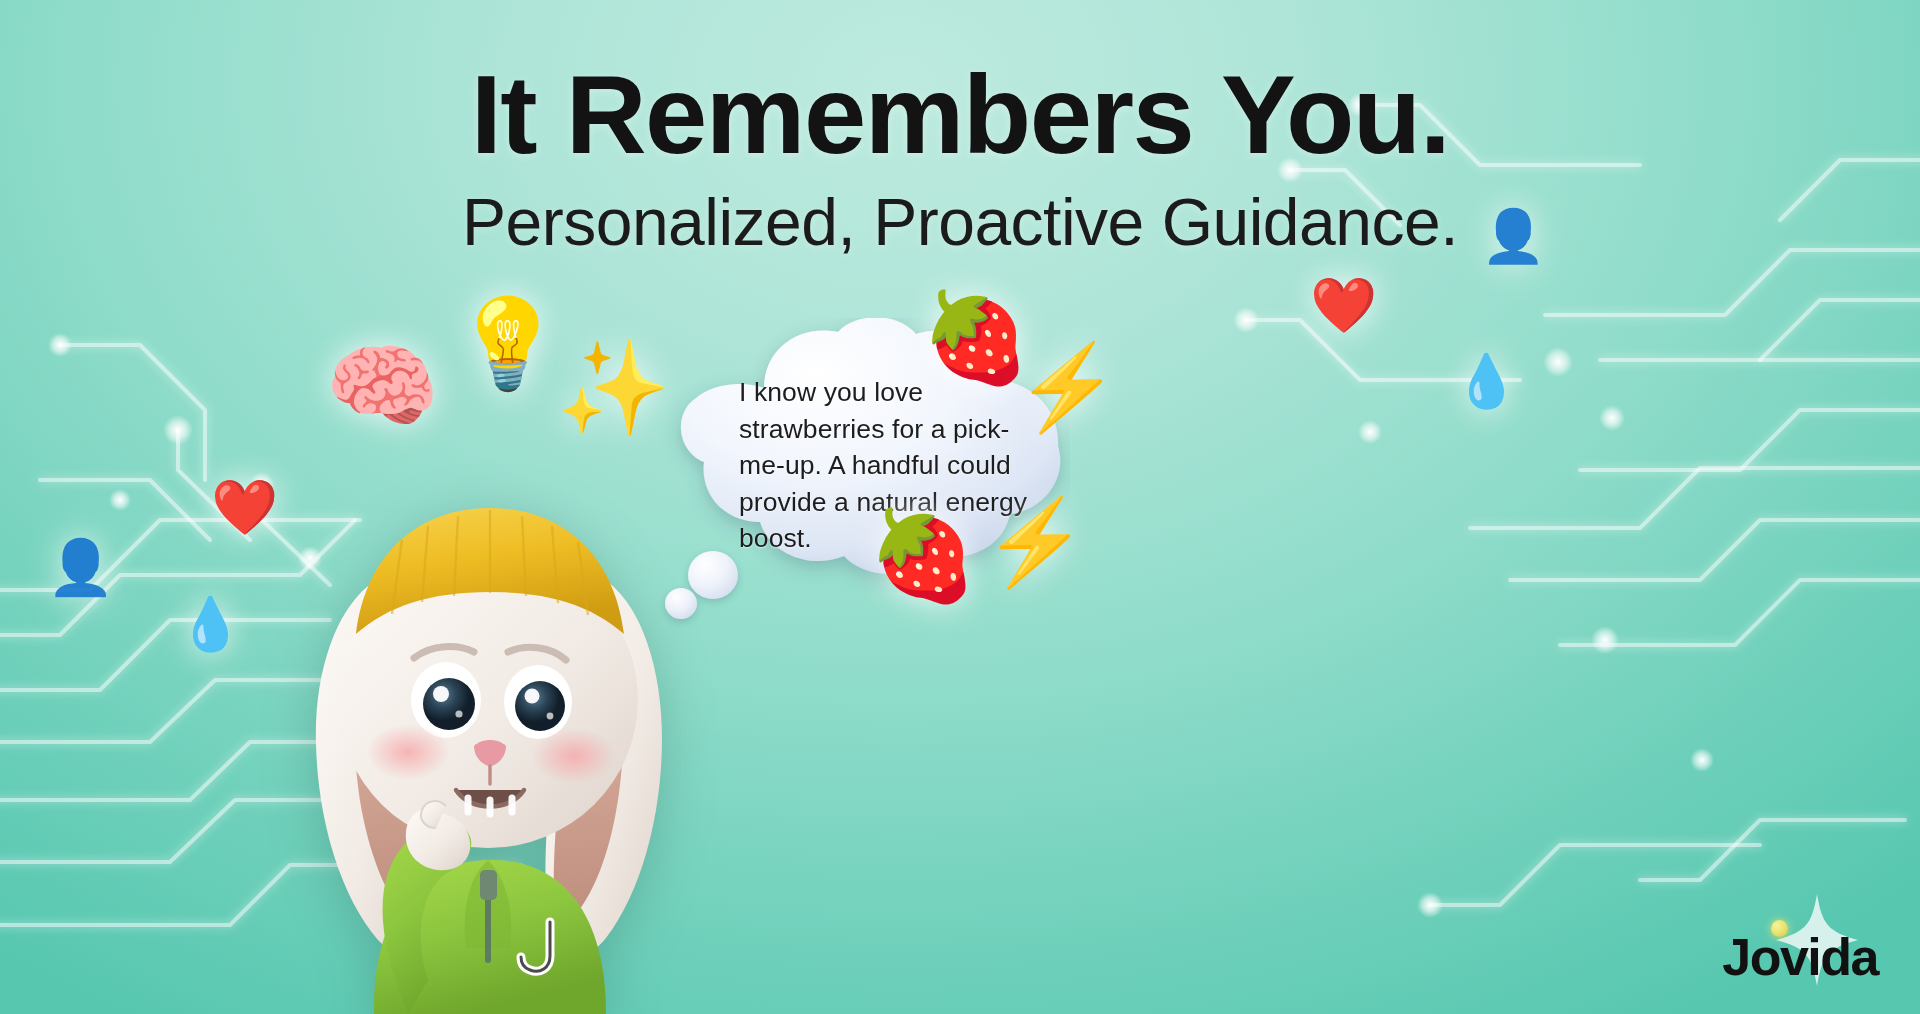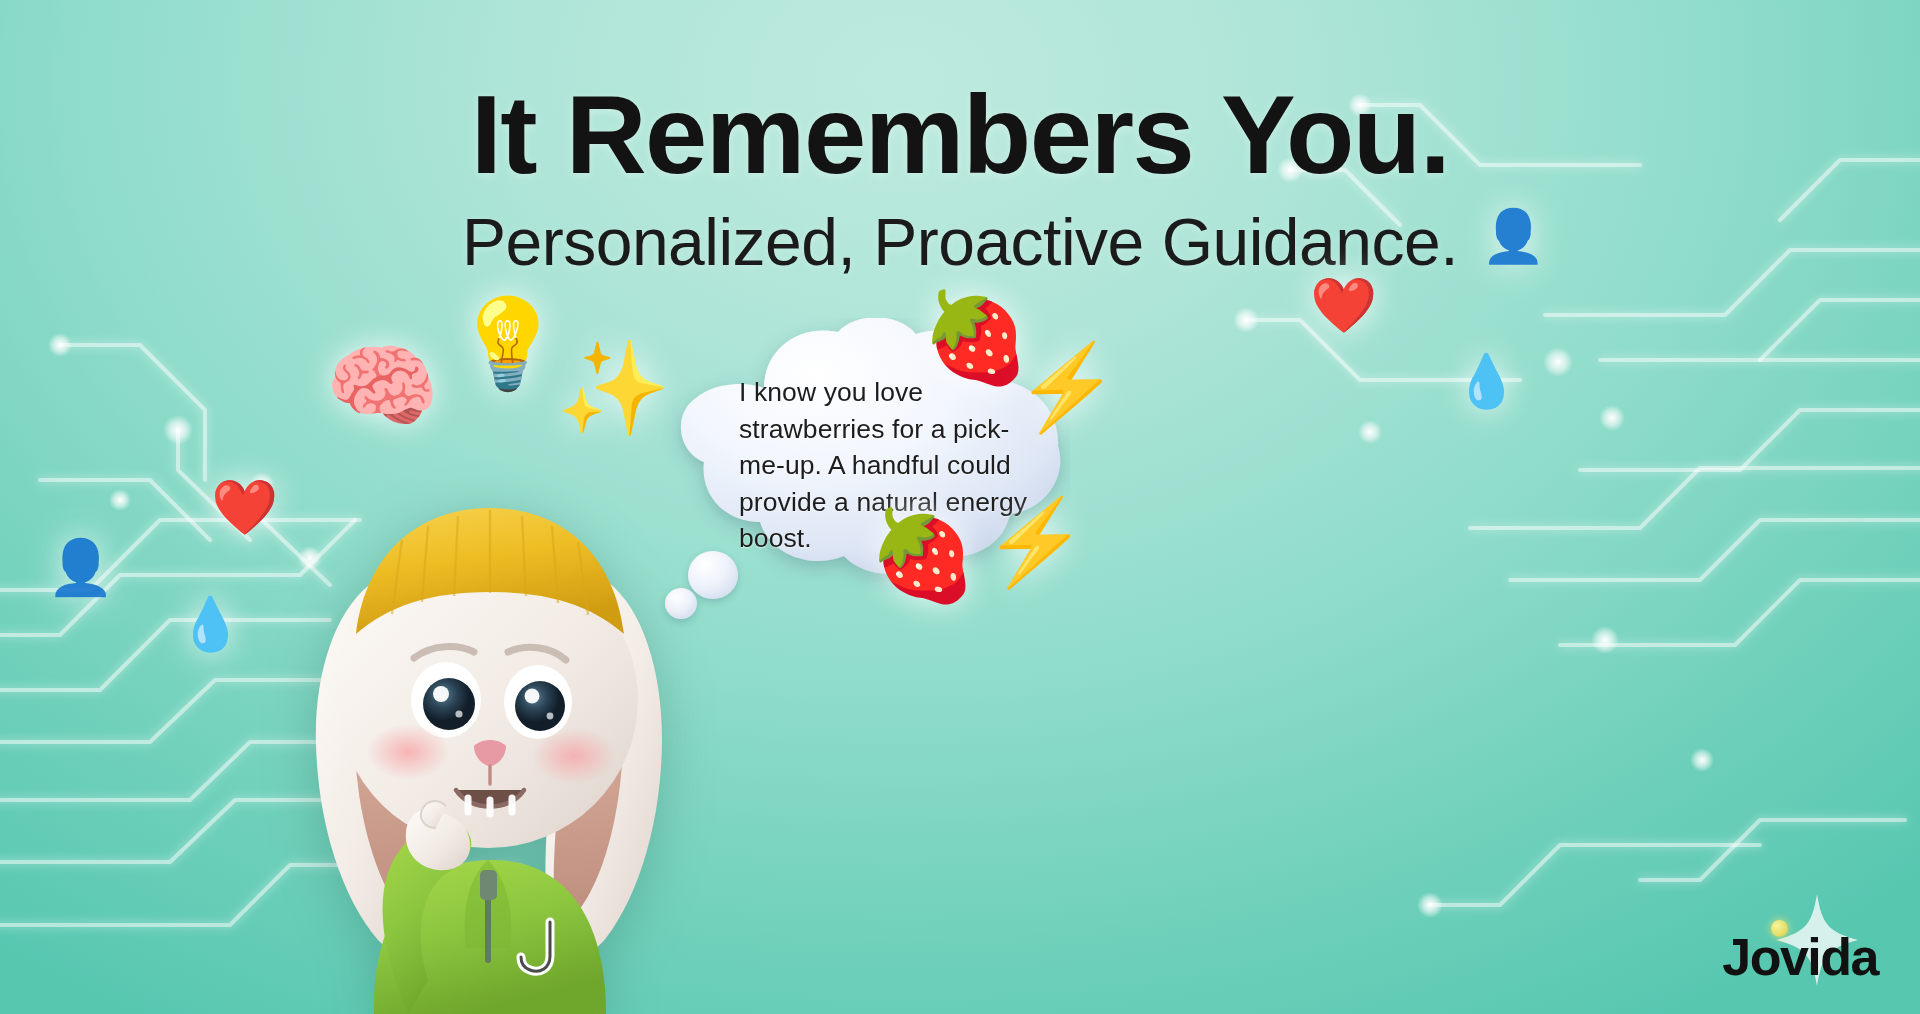--- a/index.html
+++ b/index.html
@@ -20,21 +20,20 @@
 
   
   .head-wrap{
     position:absolute; left:0; right:0; top:58px;
     text-align:center; z-index:6;
   }
   .headline{
     font-size:112px; font-weight:bold; letter-spacing:-1.5px;
     color:#131313; line-height:1.02;
     text-shadow:0 2px 10px rgba(255,255,255,.35);
-    margin-top:20px;
   }
   .subhead{
     margin-top:16px;
     font-size:66px; font-weight:400; letter-spacing:-.5px;
     color:#1b1b1b; line-height:1.05;
     text-shadow:0 2px 8px rgba(255,255,255,.3);
   }
 
   
   .emoji{

